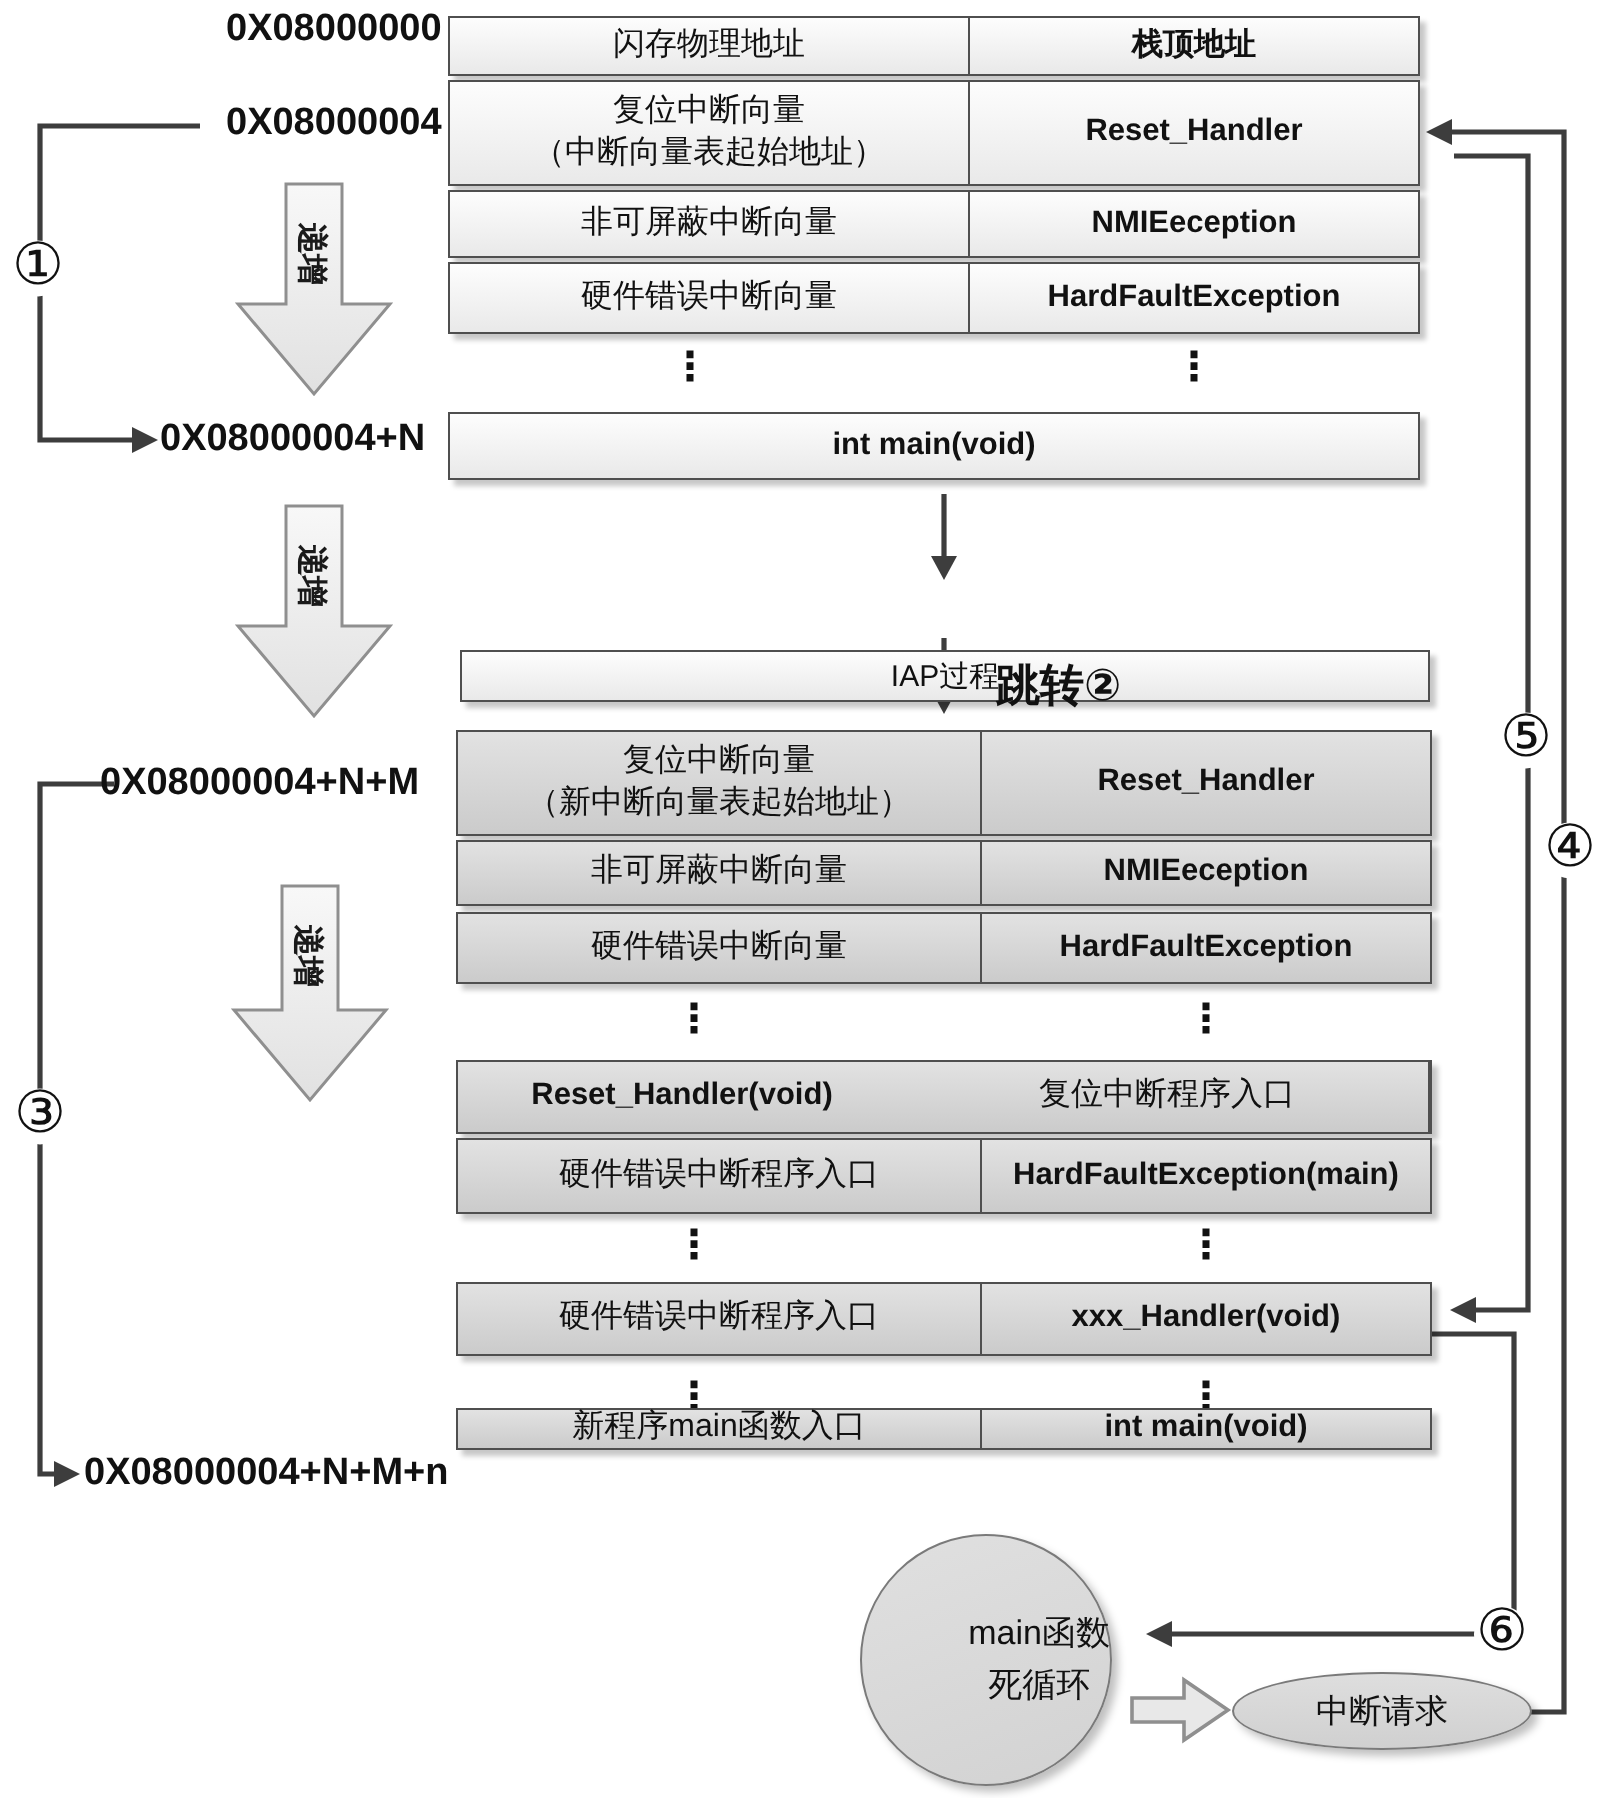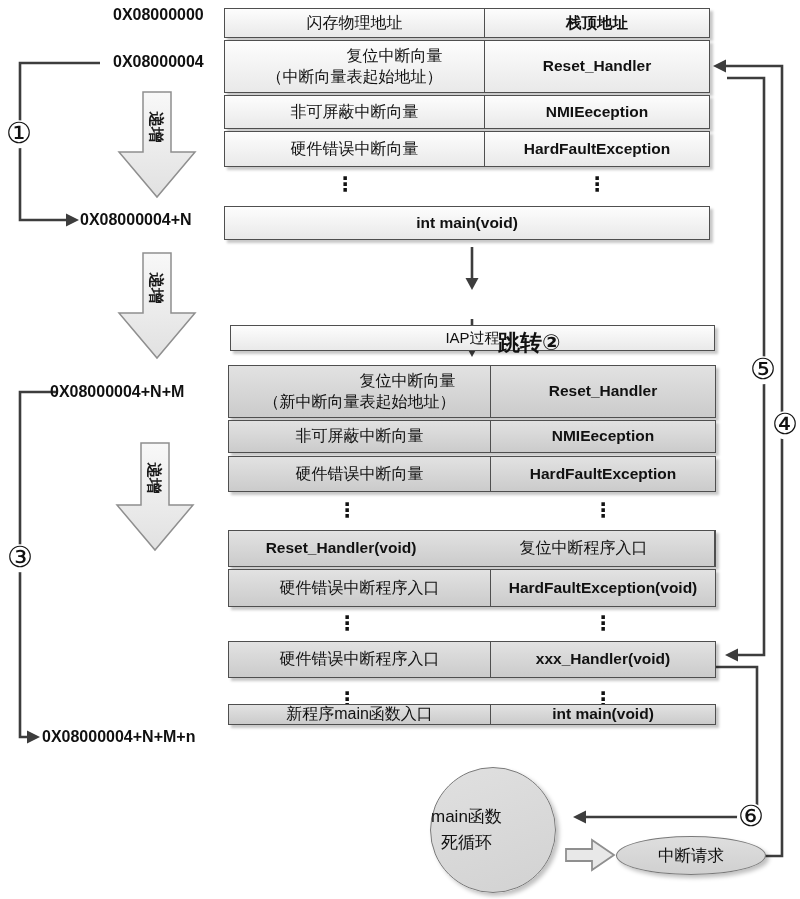--- a/index.html
+++ b/index.html
@@ -5,53 +5,53 @@
   html,body { margin:0; padding:0; background:#ffffff; }
   body { font-family:"Liberation Sans","DejaVu Sans",sans-serif; color:#111; }
   #canvas { position:relative; width:800px; height:899px; background:#fff; overflow:hidden; }
 
   
   .row { position:absolute; display:flex; box-sizing:border-box;
          border:1.6px solid #4f4f4f; box-shadow:3px 3px 2.5px rgba(0,0,0,0.22); }
   .row .cell { display:flex; align-items:center; justify-content:center;
                text-align:center; box-sizing:border-box; white-space:pre-line;
                line-height:1.3; padding:0 2px; }
-  .row .cl { border-right:1.6px solid #4f4f4f; font-size:16px;text-align:right; }
+  .row .cl { border-right:1.6px solid #4f4f4f; font-size:16px; }
   .row .cr { flex:1; font-size:15.5px; font-weight:600;text-align:center; }
   .light { background:linear-gradient(180deg,#fdfdfd 0%,#e9e9e9 100%); }
   .dark  { background:linear-gradient(180deg,#e2e2e2 0%,#cbcbcb 100%); }
 
   .t1 { left:224px; width:486px; }
   .t1 .cl { width:260px; }
   .t2 { left:228px; width:488px; }
   .t2 .cl { width:262px; }
 
   .dots { position:absolute; transform:translate(-50%,-50%); font-size:20px;
           font-weight:700; color:#111; line-height:1; letter-spacing:0; }
 
-  .addr { position:absolute; transform:translateY(-50%); font-size:16px;
+  .addr { position:absolute; transform:translateY(-50%); font-size:19px;
           font-weight:600; white-space:nowrap; }
 
   .marker { position:absolute; transform:translate(-50%,-50%); font-size:29px;
             line-height:0.95; background:#fff; border-radius:50%; padding:0 1px; }
 
   .jump { position:absolute; left:487px; top:330px; font-size:22px;
           font-weight:700; line-height:1.2; white-space:nowrap;margin-left:11px; }
 
   .bar { position:absolute; left:230px; top:292px; width:485px; height:26px;
          box-sizing:border-box; border:1.5px solid #4f4f4f;
          background:linear-gradient(180deg,#fdfdfd,#e9e9e9);
          box-shadow:3px 3px 2.5px rgba(0,0,0,0.22);
          display:flex; align-items:center; justify-content:center; font-size:15px;margin-top:33px; }
 
   .main-circle { position:absolute; left:430px; top:767px; width:126px; height:126px;
          box-sizing:border-box; border:1.6px solid #7a7a7a; border-radius:50%;
          background:linear-gradient(160deg,#e0e0e0,#d2d2d2);
          box-shadow:3px 3px 4px rgba(0,0,0,0.25);
-         display:flex; align-items:center; justify-content:flex-start; text-align:center;
+         display:flex; align-items:center; justify-content:flex-end; text-align:center;
          font-size:17px; line-height:1.55; white-space:pre-line; }
 
   .req-ellipse { position:absolute; left:616px; top:836px; width:150px; height:39px;
          box-sizing:border-box; border:1.6px solid #7a7a7a; border-radius:50%;
          background:linear-gradient(180deg,#dedede,#d0d0d0);
          box-shadow:3px 3px 4px rgba(0,0,0,0.25);
          display:flex; align-items:center; justify-content:center; font-size:16.5px; }
 
   svg.overlay { position:absolute; left:0; top:0; pointer-events:none; }
   .conn { fill:none; stroke:#3d3d3d; stroke-width:2.6px; }
@@ -156,21 +156,21 @@
     <div class="cell cr">HardFaultException</div>
   </div>
   <span class="dots" style="left:347px;top:510px">⋮</span>
   <span class="dots" style="left:603px;top:510px">⋮</span>
   <div class="row dark t2" style="top:530px;height:37px">
     <div class="cell cr">Reset_Handler(void)</div>
     <div class="cell cl">复位中断程序入口</div>
   </div>
   <div class="row dark t2" style="top:569px;height:38px">
     <div class="cell cl">硬件错误中断程序入口</div>
-    <div class="cell cr">HardFaultException(void)</div>
+    <div class="cell cr">HardFaultException(main)</div>
   </div>
   <span class="dots" style="left:347px;top:623px">⋮</span>
   <span class="dots" style="left:603px;top:623px">⋮</span>
   <div class="row dark t2" style="top:641px;height:37px">
     <div class="cell cl">硬件错误中断程序入口</div>
     <div class="cell cr">xxx_Handler(void)</div>
   </div>
   <span class="dots" style="left:347px;top:699px">⋮</span>
   <span class="dots" style="left:603px;top:699px">⋮</span>
   <div class="row dark t2" style="top:704px;height:21px">

